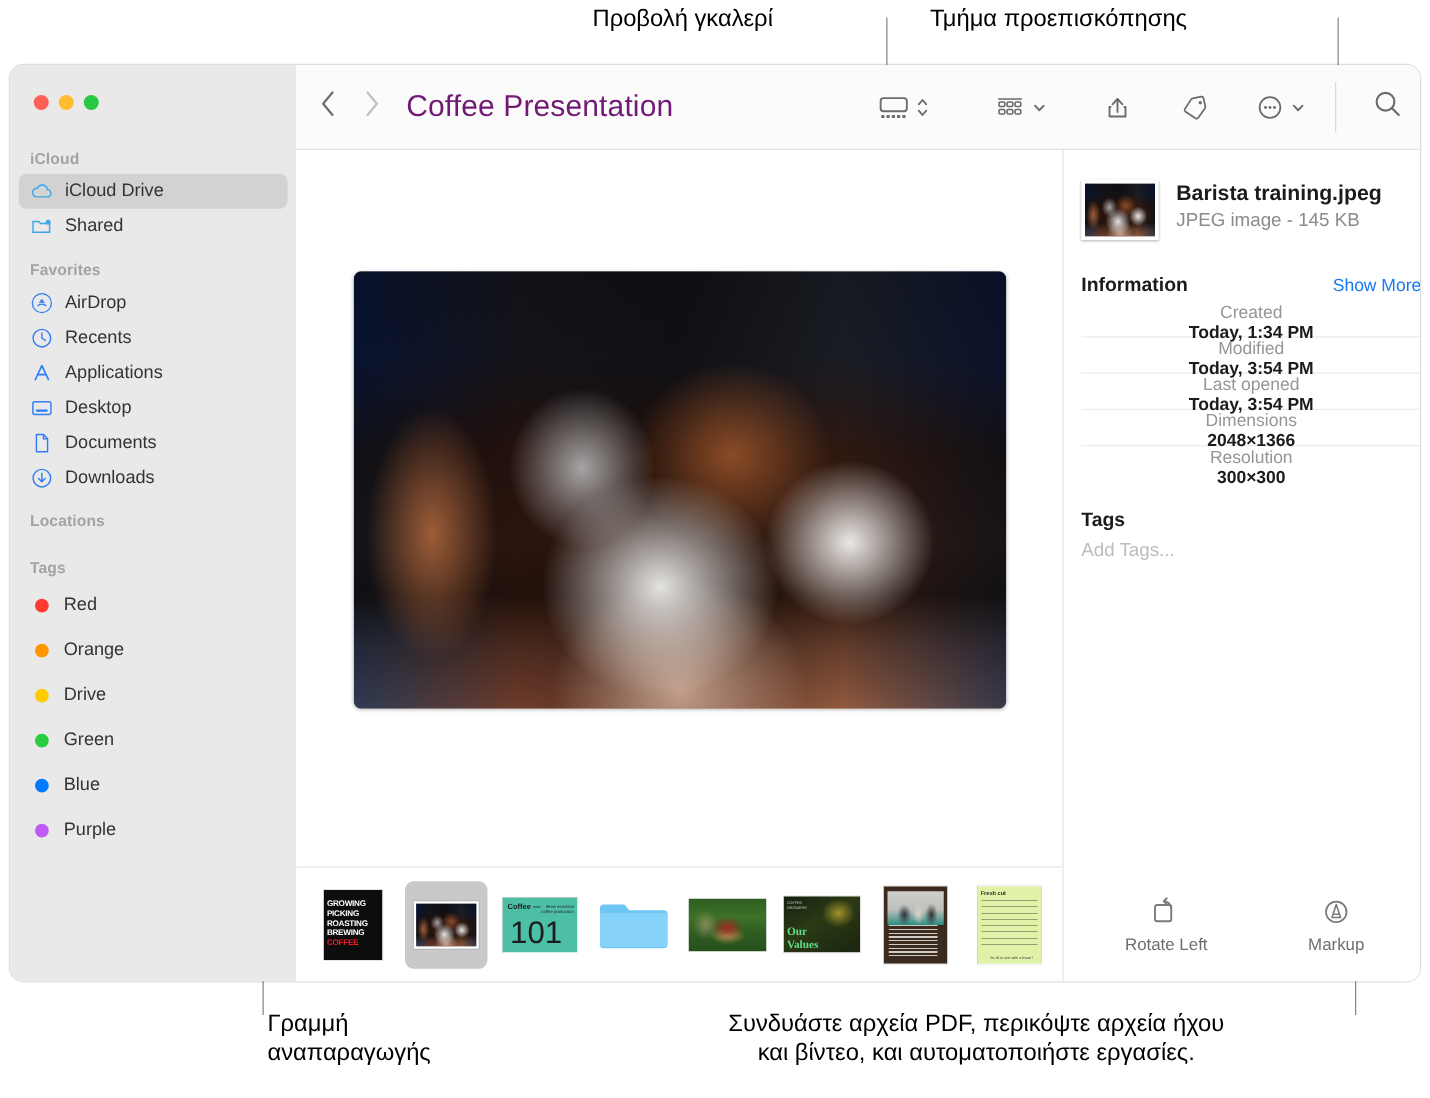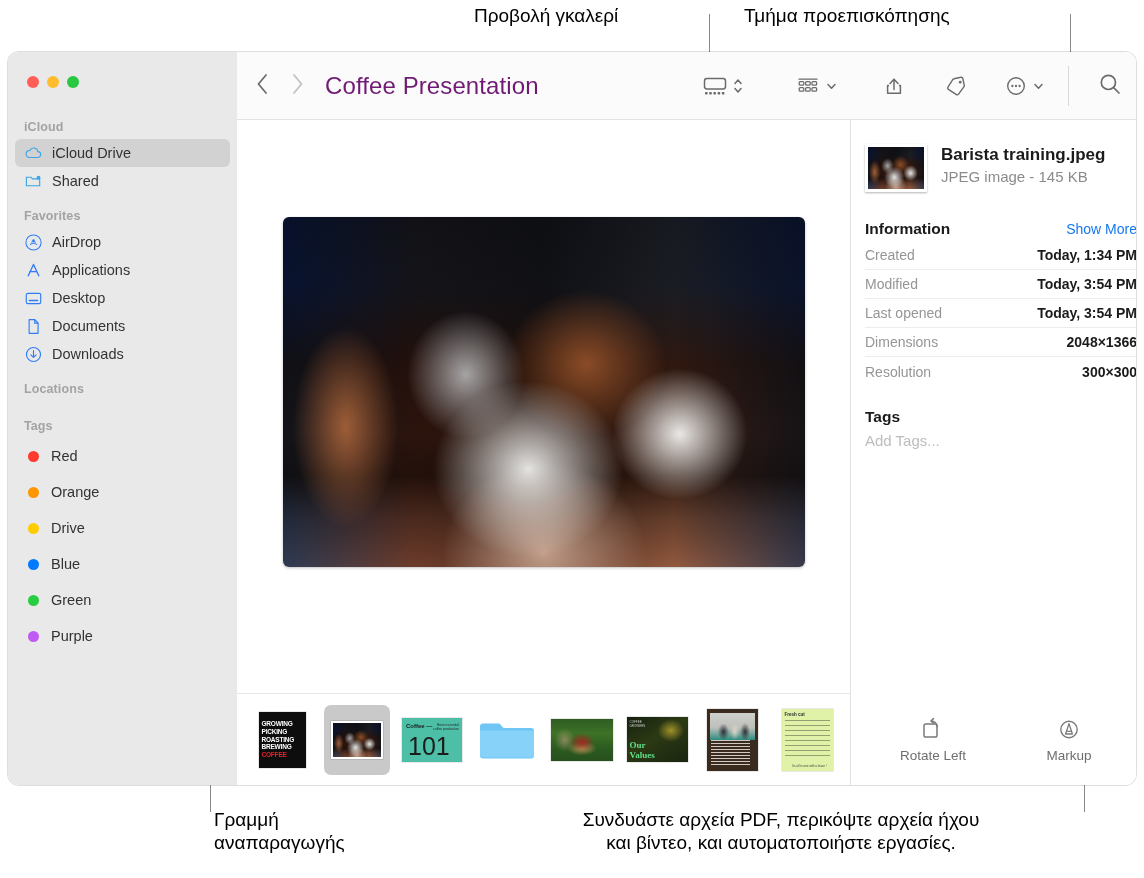--- a/index.html
+++ b/index.html
@@ -157,20 +157,21 @@
   .sec-head {
     display: flex; align-items: baseline; justify-content: space-between;
     margin-top: 28px; padding-bottom: 3px;
   }
   .sec-title { font-size: 15.5px; font-weight: 700; color: #1b1b1b; }
   .sec-link { font-size: 14px; color: #1678f2; }
   .row {
     display: flex; justify-content: space-between; align-items: center;
     height: 29px; border-bottom: 1px solid #ececec;
     font-size: 14px;
+    flex-direction: column;
   }
   .row .k { color: #959595; }
   .row .v { color: #1b1b1b; font-weight: 700; }
   .tags-title { font-size: 15.5px; font-weight: 700; color: #1b1b1b; margin-top: 22px; }
   .tags-add { font-size: 15px; color: #bdbdbd; margin-top: 6px; }
 
   .insp-actions {
     margin-top: auto; display: flex;
     padding: 0 0 22px 0; justify-content: space-around; align-items: flex-end;
   }
@@ -316,20 +317,29 @@
         <span class="sb-icon">
           <svg width="19" height="19" viewBox="0 0 20 20">
             <circle cx="10" cy="10" r="8" fill="none" stroke="#2f7cf6" stroke-width="1.1"></circle>
             <path d="M6.4 12.4a5 5 0 0 1 7.2 0M7.8 9.8a3.1 3.1 0 0 1 4.4 0" fill="none" stroke="#2f7cf6" stroke-width="1.1"></path>
             <circle cx="10" cy="8" r="1.3" fill="#2f7cf6"></circle>
           </svg>
         </span>
         <span>AirDrop</span>
       </div>
 
+      <div class="sb-item">
+        <span class="sb-icon">
+          <svg width="19" height="19" viewBox="0 0 20 20">
+            <circle cx="10" cy="10" r="7.4" fill="none" stroke="#2f7cf6" stroke-width="1.2"></circle>
+            <path d="M10 5.6V10l3 2" fill="none" stroke="#2f7cf6" stroke-width="1.2" stroke-linecap="round"></path>
+          </svg>
+        </span>
+        <span>Recents</span>
+      </div>
 
       <div class="sb-item">
         <span class="sb-icon">
           <svg width="19" height="19" viewBox="0 0 20 20">
             <path d="M4.2 16 10 3.6 15.8 16" fill="none" stroke="#2f7cf6" stroke-width="1.4" stroke-linejoin="round"></path>
             <path d="M6.4 11.2h6.6" stroke="#2f7cf6" stroke-width="1.4" stroke-linecap="round"></path>
           </svg>
         </span>
         <span>Applications</span>
       </div>
@@ -373,26 +383,26 @@
       </div>
       <div class="sb-tagrow">
         <span class="tag-dot" style="background:#ff9500"></span>
         <span>Orange</span>
       </div>
       <div class="sb-tagrow">
         <span class="tag-dot" style="background:#ffcc00"></span>
         <span>Drive</span>
       </div>
       <div class="sb-tagrow">
+        <span class="tag-dot" style="background:#28cd41"></span>
+        <span>Green</span>
+      </div>
+      <div class="sb-tagrow">
         <span class="tag-dot" style="background:#007aff"></span>
         <span>Blue</span>
-      </div>
-      <div class="sb-tagrow">
-        <span class="tag-dot" style="background:#28cd41"></span>
-        <span>Green</span>
       </div>
       <div class="sb-tagrow">
         <span class="tag-dot" style="background:#bf5af2"></span>
         <span>Purple</span>
       </div>
     </aside>
 
     <div class="main">
 
       <div class="toolbar">

